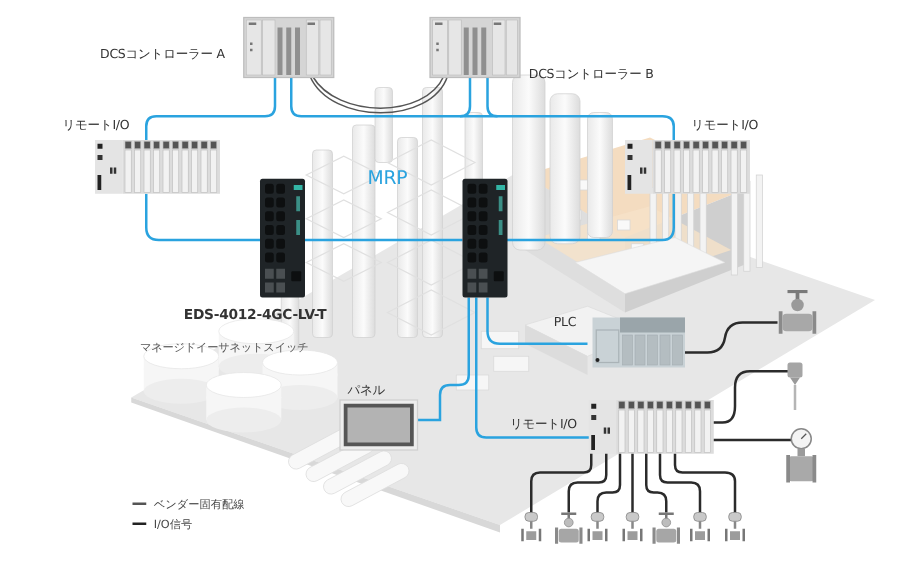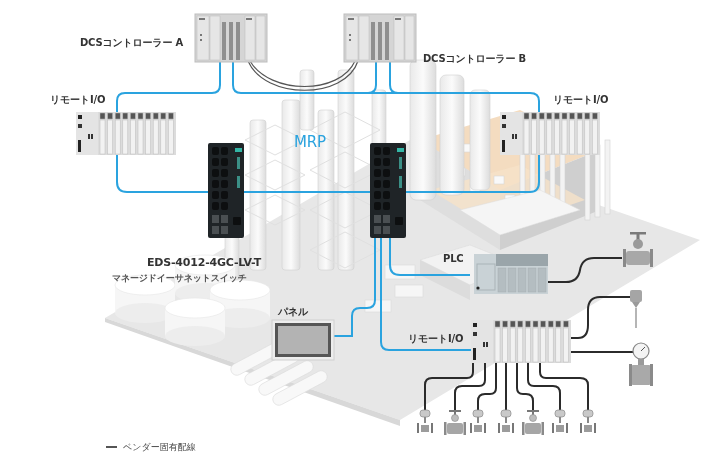--- a/index.html
+++ b/index.html
@@ -1,23 +1,23 @@
 <!DOCTYPE html>
 <html><head>
 <meta charset="utf-8">
 <style>
   html, body { margin: 0; padding: 0; background: #ffffff; }
   body { width: 720px; height: 457px; position: relative; overflow: hidden; font-family: "DejaVu Sans", sans-serif; }
   #stage { position: absolute; left: 0; top: 0; width: 720px; height: 457px; }
-  .lbl { position: absolute; color: #333333; font-size: 10px; white-space: nowrap; letter-spacing: -0.2px; font-weight: bold; }
+  .lbl { position: absolute; color: #333333; font-size: 10px; white-space: nowrap; letter-spacing: -0.2px; }
   .lbl.sm { font-size: 9px; color: #555555; }
   .lbl.big { font-size: 11px; font-weight: bold; color: #333333; }
   .lbl.mrp { font-size: 15px; color: #2aa3df; font-weight: normal; }
   .legend { position: absolute; left: 106px; top: 395px; }
-  .legend-item { display: flex; align-items: center; height: 16px; font-size: 9px; color: #444444; margin-top: 44px; }
+  .legend-item { display: flex; align-items: center; height: 16px; font-size: 9px; color: #444444; }
   .legend-swatch { width: 11px; height: 2px; margin-right: 6px; }
 </style>
 </head>
 <body>
 
 <svg id="stage" viewBox="0 0 720 457" xmlns="http://www.w3.org/2000/svg">
   <defs>
     <linearGradient id="g-cyl" x1="0" x2="1" y1="0" y2="0">
       <stop offset="0" stop-color="#e9e9e9"></stop>
       <stop offset="0.5" stop-color="#fbfbfb"></stop>
@@ -441,24 +441,28 @@
       </g>
     </g>
 
 </svg>
 
 <span class="lbl" style="left:80px; top:36px;">DCSコントローラー A</span>
 <span class="lbl" style="left:423px; top:36px;margin-top:16px;">DCSコントローラー B</span>
 <span class="lbl" style="left:50px; top:93px;">リモートI/O</span>
 <span class="lbl" style="left:553px; top:93px;">リモートI/O</span>
 <span class="lbl mrp" style="left:294px; top:133px;text-align:center;">MRP</span>
-<span class="lbl big" style="left:147px; top:256px;">EDS-4012-4GC-LV-T</span>
+<span class="lbl big" style="left:147px; top:245px;">EDS-4012-4GC-LV-T</span>
 <span class="lbl sm" style="left:112px; top:272px;">マネージドイーサネットスイッチ</span>
 <span class="lbl" style="left:443px; top:253px;text-align:center;">PLC</span>
 <span class="lbl" style="left:278px; top:305px;">パネル</span>
 <span class="lbl" style="left:408px; top:332px;">リモートI/O</span>
 
 <div class="legend">
   <div class="legend-item">
     <span class="legend-swatch" style="background: rgb(85, 85, 85); height: 1.5px;"></span>
     <span>ベンダー固有配線</span>
   </div>
+  <div class="legend-item">
+    <span class="legend-swatch" style="background: rgb(34, 34, 34); height: 2.5px;"></span>
+    <span>I/O信号</span>
+  </div>
 </div>
 
 </body></html>

